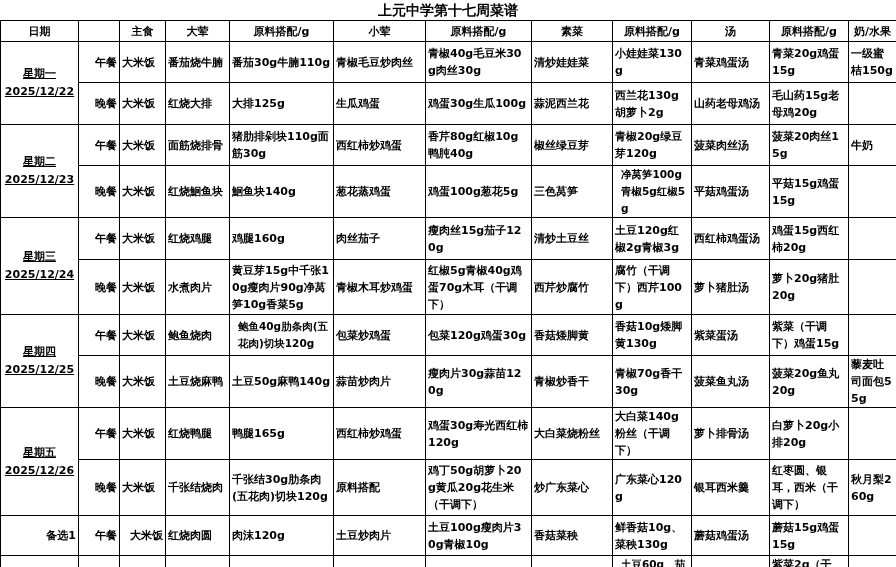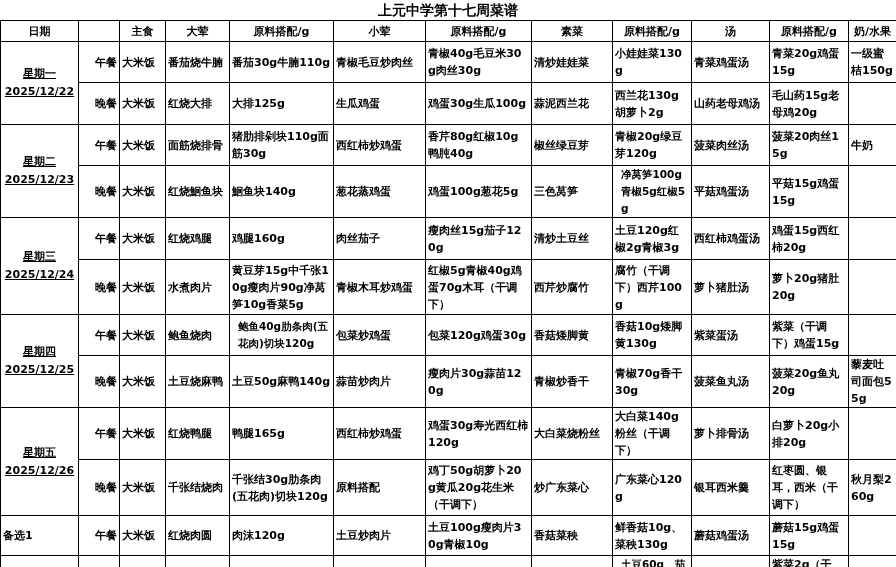--- a/index.html
+++ b/index.html
@@ -1,21 +1,21 @@
 <!DOCTYPE html>
 <html><head>
 <meta charset="utf-8">
 <style>
   html, body { margin:0; padding:0; background:#ffffff; }
   body { width:896px; height:567px; overflow:hidden; font-family:"DejaVu Sans", "Liberation Sans", sans-serif; color:#000; }
   .title { position:absolute; left:0; top:0; width:896px; height:20px; text-align:center; font-size:14px; font-weight:bold; line-height:20px; }
   table { position:absolute; left:0; top:20px; border-collapse:collapse; table-layout:fixed; width:896px; }
   td, th { border:1.5px solid #000; font-size:11px; font-weight:bold; padding:0 2px; line-height:17px; overflow:hidden; vertical-align:middle; text-align:left; word-break:break-all; }
   th { text-align:center; height:20px;margin-left:44px; }
-  td.c { text-align:left; }
+  td.c { text-align:right; }
   td.date { text-align:center; line-height:18px;text-decoration:underline; }
   td.meal { text-align:right; }
   .small { font-size:10.5px;padding-left:8px; }
 </style>
 </head>
 <body>
 
 <div class="title">上元中学第十七周菜谱</div>
 
 <table>

